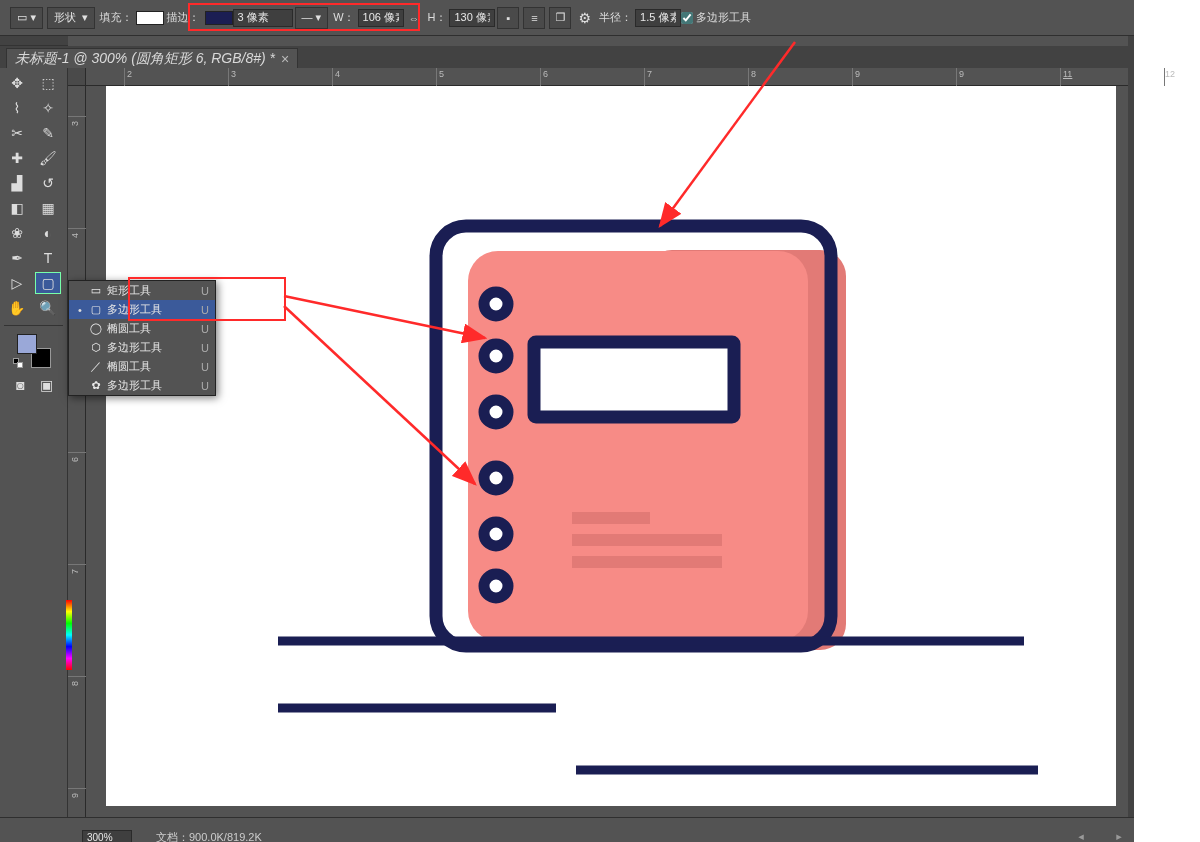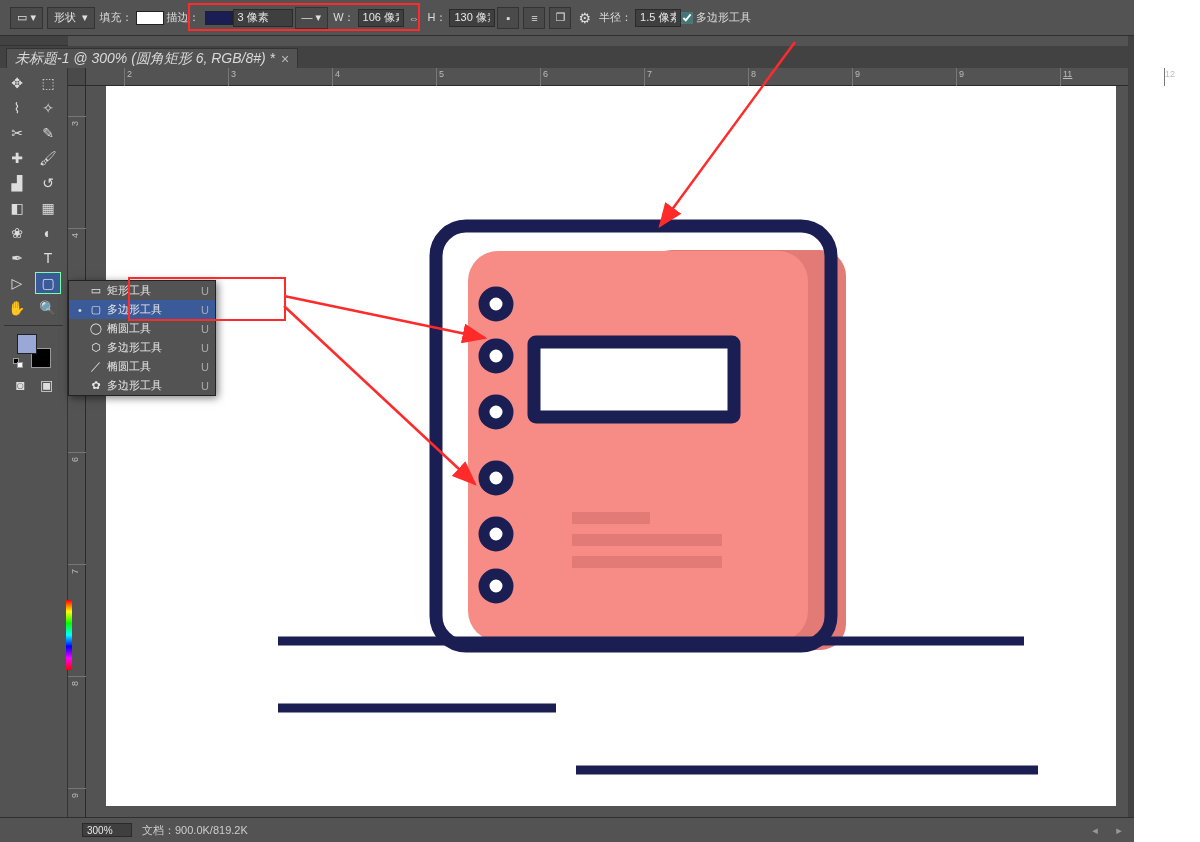--- a/index.html
+++ b/index.html
@@ -52,21 +52,21 @@
 .flyout{position:absolute;top:280px;left:68px;width:148px;background:#535353;border:1px solid #222;box-shadow:2px 2px 8px rgba(0,0,0,.5);z-index:40}
 .fly-row{display:flex;align-items:center;height:19px;padding:0 6px;font-size:11px;color:#e6e6e6}
 .fly-row.sel{background:#3b5a9a}
 .fly-mark{width:10px;text-align:center;color:#ddd}
 .fly-ic{width:16px;text-align:center;margin:0 3px}
 .fly-txt{flex:1}
 .fly-key{color:#aaa}
 
 .redbox{position:absolute;border:2px solid #ff2a2a;z-index:60;pointer-events:none}
 
-.status{position:absolute;bottom:0;left:0;right:0;height:18px;background:#535353;border-top:1px solid #2f2f2f;display:flex;align-items:center;font-size:11px;color:#ccc;padding:12px 8px;gap:10px}
+.status{position:absolute;bottom:0;left:0;right:0;height:18px;background:#535353;border-top:1px solid #2f2f2f;display:flex;font-size:11px;color:#ccc;padding:12px 8px;gap:24px}
 .zoom-inp{background:#3f3f3f;border:1px solid #2a2a2a;color:#e8e8e8;width:50px;height:14px;font-size:10px;padding:0 4px}
 .scroll-arrow{width:14px;display:inline-block;text-align:center;color:#999}
 
 svg.arrow{position:absolute;z-index:55;pointer-events:none}
 .hues{position:absolute;left:66px;top:600px;width:6px;height:70px;background:linear-gradient(#f00,#ff0,#0f0,#0ff,#00f,#f0f,#f00);z-index:5}
 
 </style>
 </head>
 <body>
 

